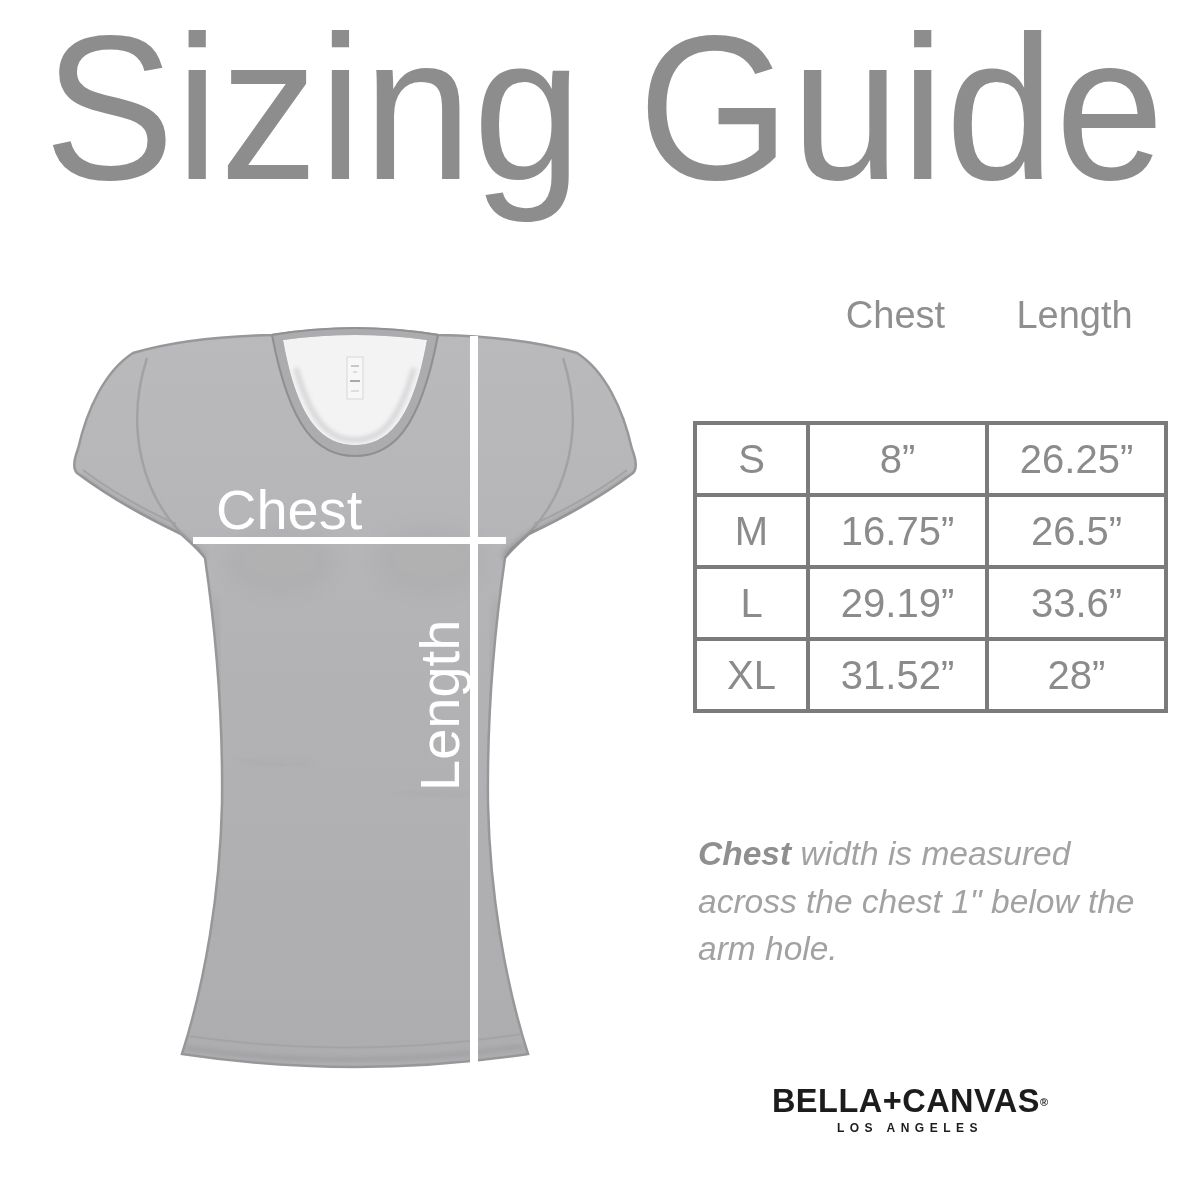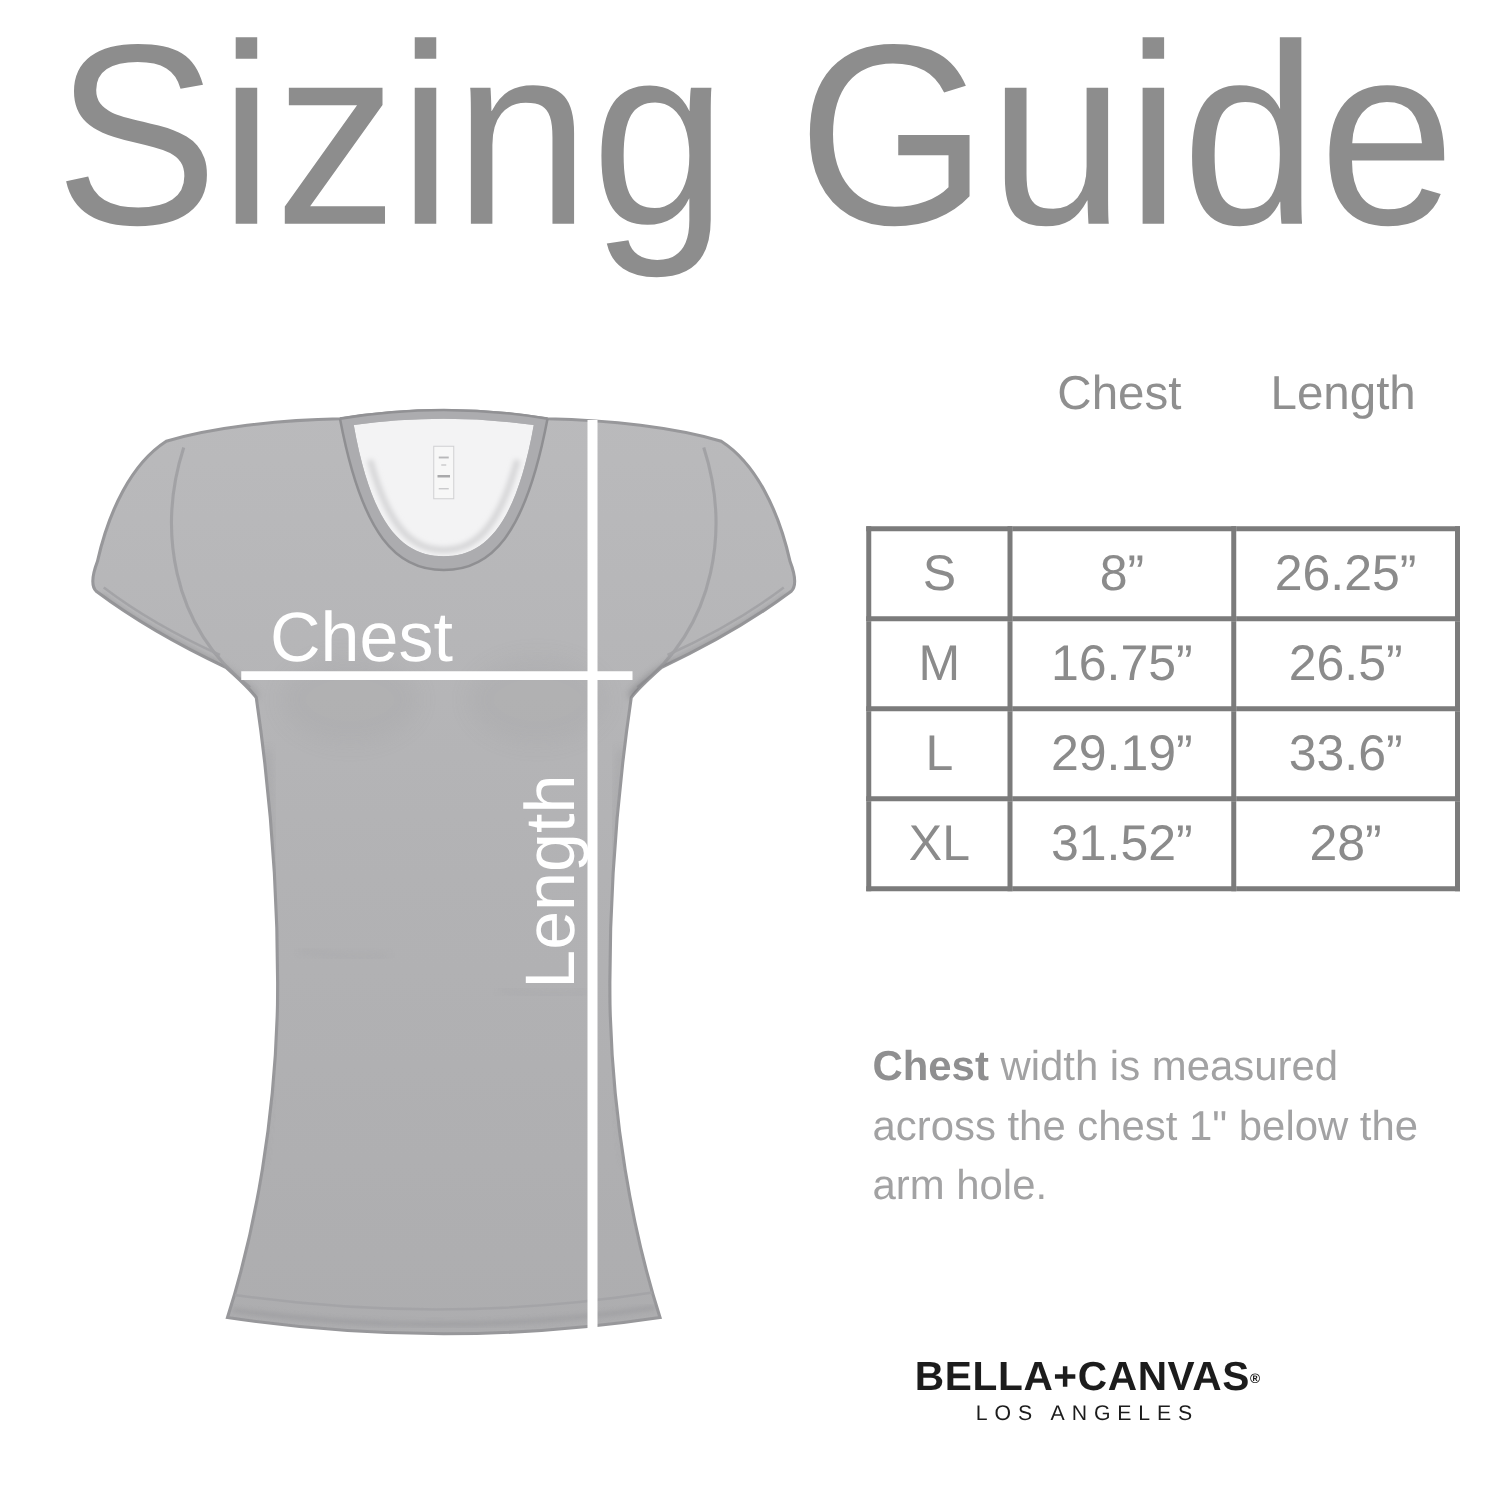--- a/index.html
+++ b/index.html
@@ -41,32 +41,32 @@
     border-collapse:collapse;table-layout:fixed;
   }
   .size-table td{
     border:4px solid #7b7b7b;height:68px;text-align:center;vertical-align:middle;
     font-size:40px;color:#8b8b8b;padding:0;
   }
   .size-table col.c1{width:113px;}
   .size-table col.c2{width:179px;}
   .size-table col.c3{width:179px;}
   
-  .notes{position:absolute;left:698px;top:830px;width:472px;}
+  .notes{position:absolute;left:698px;top:830px;width:472px;font-style:italic;}
   .notes p{margin:0 0 26px 0;font-size:33.5px;line-height:47.5px;color:#a2a2a3;}
   .notes b{font-weight:bold;color:#8f8f90;}
   
-  .brand{position:absolute;left:695px;top:1084px;width:350px;text-align:center;}
+  .brand{position:absolute;left:735px;top:1084px;width:350px;text-align:center;}
   .brand-name{
     font-size:32.5px;font-weight:bold;color:#1c1c1c;letter-spacing:.5px;
     line-height:1.05;white-space:nowrap;
   }
   .brand-name .reg{font-size:11px;vertical-align:6px;letter-spacing:0;}
   .brand-city{
-    margin-top:3px;font-size:17px;font-weight:normal;color:#1c1c1c;
+    margin-top:3px;font-size:12px;font-weight:bold;color:#1c1c1c;
     letter-spacing:5.5px;white-space:nowrap;
   }
 </style>
 </head>
 <body>
 
 <div>
 
   <h1 class="title">Sizing Guide</h1>
 

